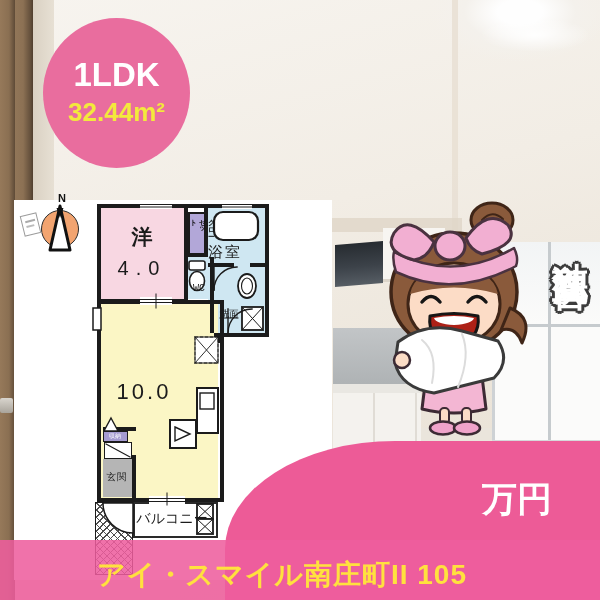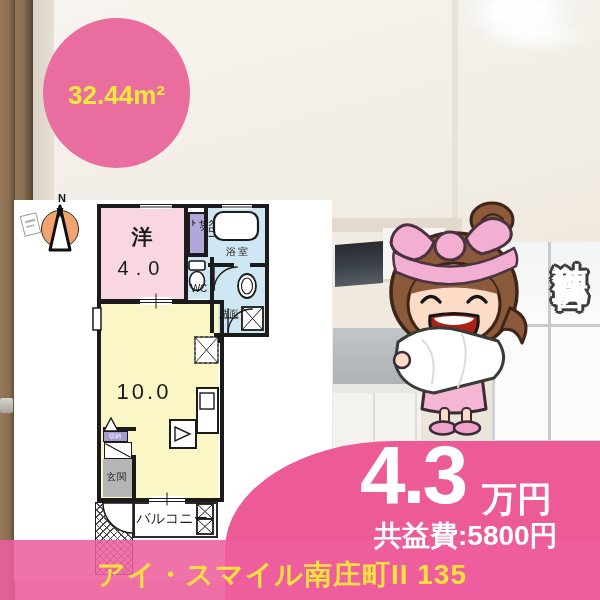--- a/index.html
+++ b/index.html
@@ -192,46 +192,44 @@
         <rect x="108" y="304" width="16" height="15" fill="#fff" stroke-width="1.8"></rect>
         <path d="M108,304 L124,319 M124,304 L108,319" stroke-width="1"></path>
         <rect x="108" y="319" width="16" height="15" fill="#fff" stroke-width="1.8"></rect>
         <path d="M108,319 L124,334 M124,319 L108,334" stroke-width="1"></path>
       </g>
     </svg>
 
     <div class="room-label" style="left:53px;top:37px;font-size:21px;font-weight:600;">洋</div>
     <div class="room-label" style="left:53px;top:68px;font-size:20px;letter-spacing:7px;">4.0</div>
     <div class="closet-label" style="left:100px;top:14px;height:23px;">クローゼット</div>
-    <div class="room-label" style="left:149px;top:52px;font-size:10px;letter-spacing:2px;">浴室</div>
-    <div class="room-label" style="left:110px;top:88px;font-size:10px;">WC</div>
+    <div class="room-label" style="left:136px;top:52px;font-size:15px;letter-spacing:2px;">浴室</div>
+    <div class="room-label" style="left:110px;top:88px;font-size:10px;font-family:Liberation Mono, monospace;">WC</div>
     <div class="room-label" style="left:140px;top:114px;font-size:9.5px;text-decoration:underline;">洗面</div>
     <div class="room-label" style="left:55px;top:192px;font-size:22px;letter-spacing:3px;">10.0</div>
     <div class="room-label" style="left:26px;top:236px;font-size:6px;color:#fff;">収納</div>
     <div class="room-label" style="left:28px;top:277px;font-size:9.5px;letter-spacing:1px;text-align:right;">玄関</div>
     <div class="room-label" style="left:83px;top:319px;font-size:14px;">バルコニー</div>
   </div>
 
   <div class="abs compass">
     <div class="compass-n">N</div>
     <div class="compass-circle"></div>
     <svg class="abs" style="left:2px;top:10px;" width="44" height="52" viewBox="0 0 44 52">
       <path d="M22,4 L32,48 L12,48 Z" fill="#fff" stroke="#111" stroke-width="3" stroke-linejoin="round"></path>
       <path d="M18.5,6 L25.5,6 L22,16 Z" fill="#111"></path>
     </svg>
   </div>
   <div class="abs stamp"></div>
 
   <div class="abs price-shape"></div>
   <div class="abs bottom-bar"></div>
 
-  <div class="abs price-amount">4.3</div>
   <div class="abs price-unit">万円</div>
-  <div class="abs price-fee">共益費:5800円</div>
-  <div class="abs footer-name">アイ・スマイル南庄町II 135</div>
+  <div class="abs footer-name">アイ・スマイル南庄町II 105</div>
 
   <svg class="abs mascot" width="172" height="248" viewBox="0 0 172 248">
     <g stroke-linejoin="round" stroke-linecap="round">
       <ellipse cx="122" cy="30" rx="21" ry="17" fill="#8a5a3b" stroke="#3f2517" stroke-width="3"></ellipse>
       <path d="M112,30 Q122,19 133,29" fill="none" stroke="#3f2517" stroke-width="2"></path>
       <ellipse cx="84" cy="102" rx="63" ry="59" fill="#8a5a3b" stroke="#3f2517" stroke-width="3.5"></ellipse>
       <path d="M140,118 Q164,128 152,153 Q146,136 131,140 Z" fill="#8a5a3b" stroke="#3f2517" stroke-width="3"></path>
       <ellipse cx="84" cy="114" rx="46" ry="41" fill="#fcdcc6" stroke="#3f2517" stroke-width="3"></ellipse>
       <path d="M40,104 Q45,79 84,77 Q123,79 128,104 Q84,91 40,104 Z" fill="#8a5a3b"></path>
       <path d="M24,62 Q84,93 144,58 Q149,68 146,76 Q84,109 26,82 Q22,70 24,62 Z" fill="#f2afd2" stroke="#4a3240" stroke-width="2.5"></path>
@@ -248,16 +246,17 @@
       <rect x="70" y="218" width="9" height="16" rx="4" fill="#fcdcc6" stroke="#3c2a34" stroke-width="2"></rect>
       <rect x="92" y="218" width="9" height="16" rx="4" fill="#fcdcc6" stroke="#3c2a34" stroke-width="2"></rect>
       <ellipse cx="73" cy="238" rx="13" ry="6.5" fill="#efa3ca" stroke="#3c2a34" stroke-width="2.5"></ellipse>
       <ellipse cx="97" cy="238" rx="13" ry="6.5" fill="#efa3ca" stroke="#3c2a34" stroke-width="2.5"></ellipse>
     </g>
   </svg>
 
   <div class="abs feature-vertical">独立洗面台</div>
 
   <div class="abs badge">
+    <div class="badge-type">1LDK</div>
     <div class="badge-size">32.44m²</div>
   </div>
 
 </div>
 
 </body></html>

